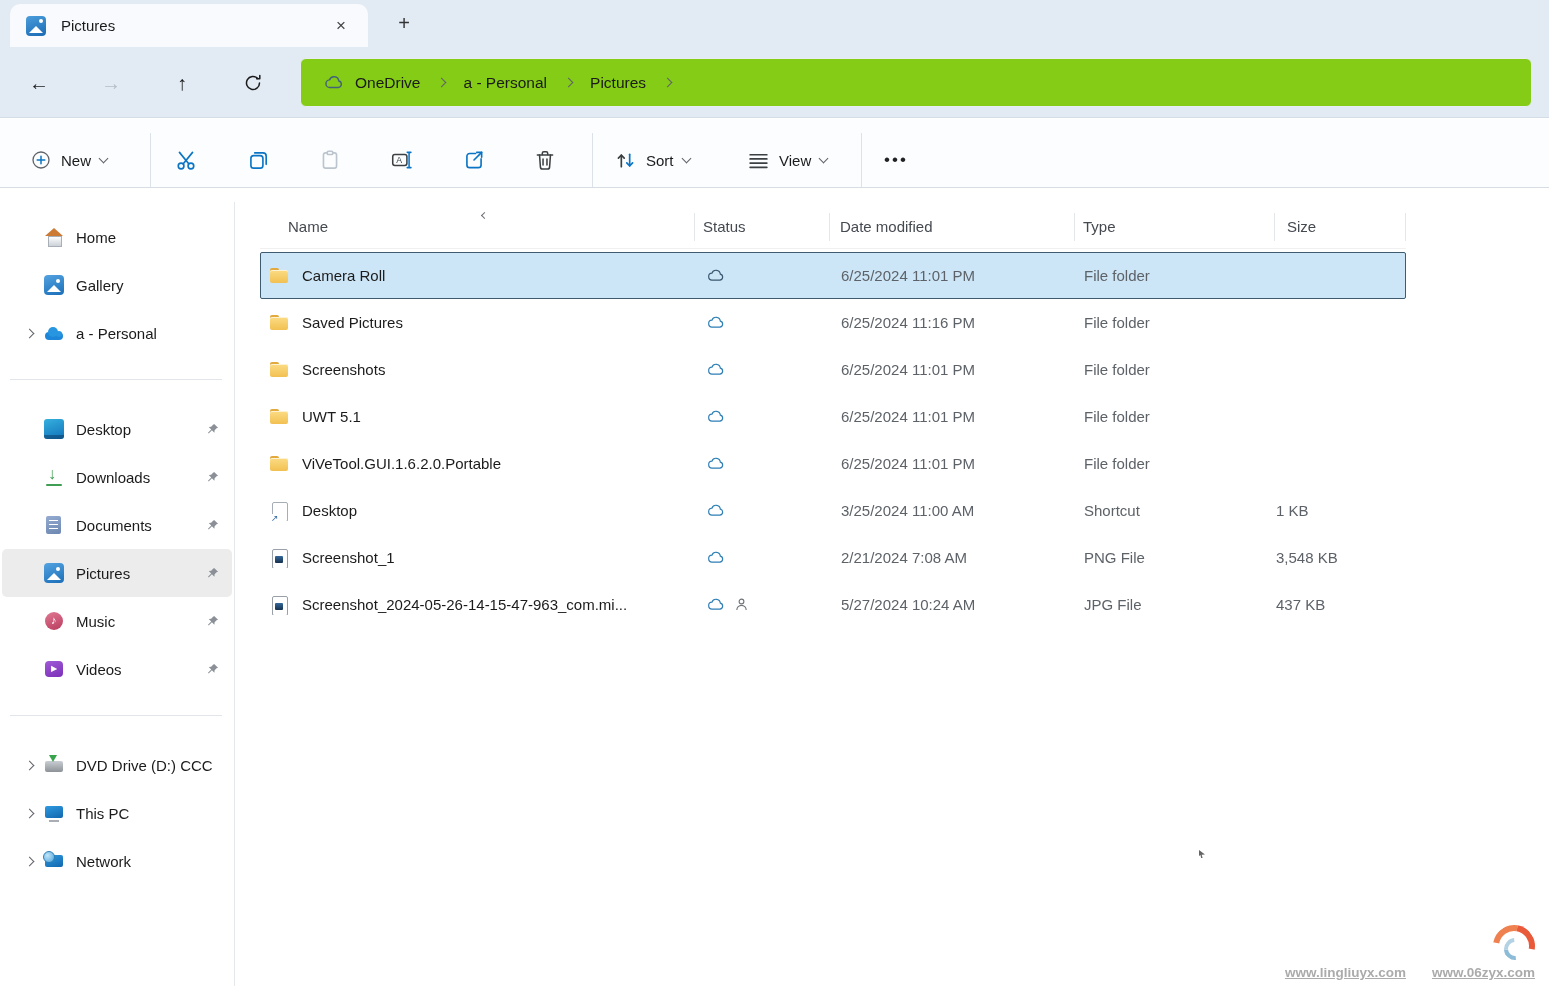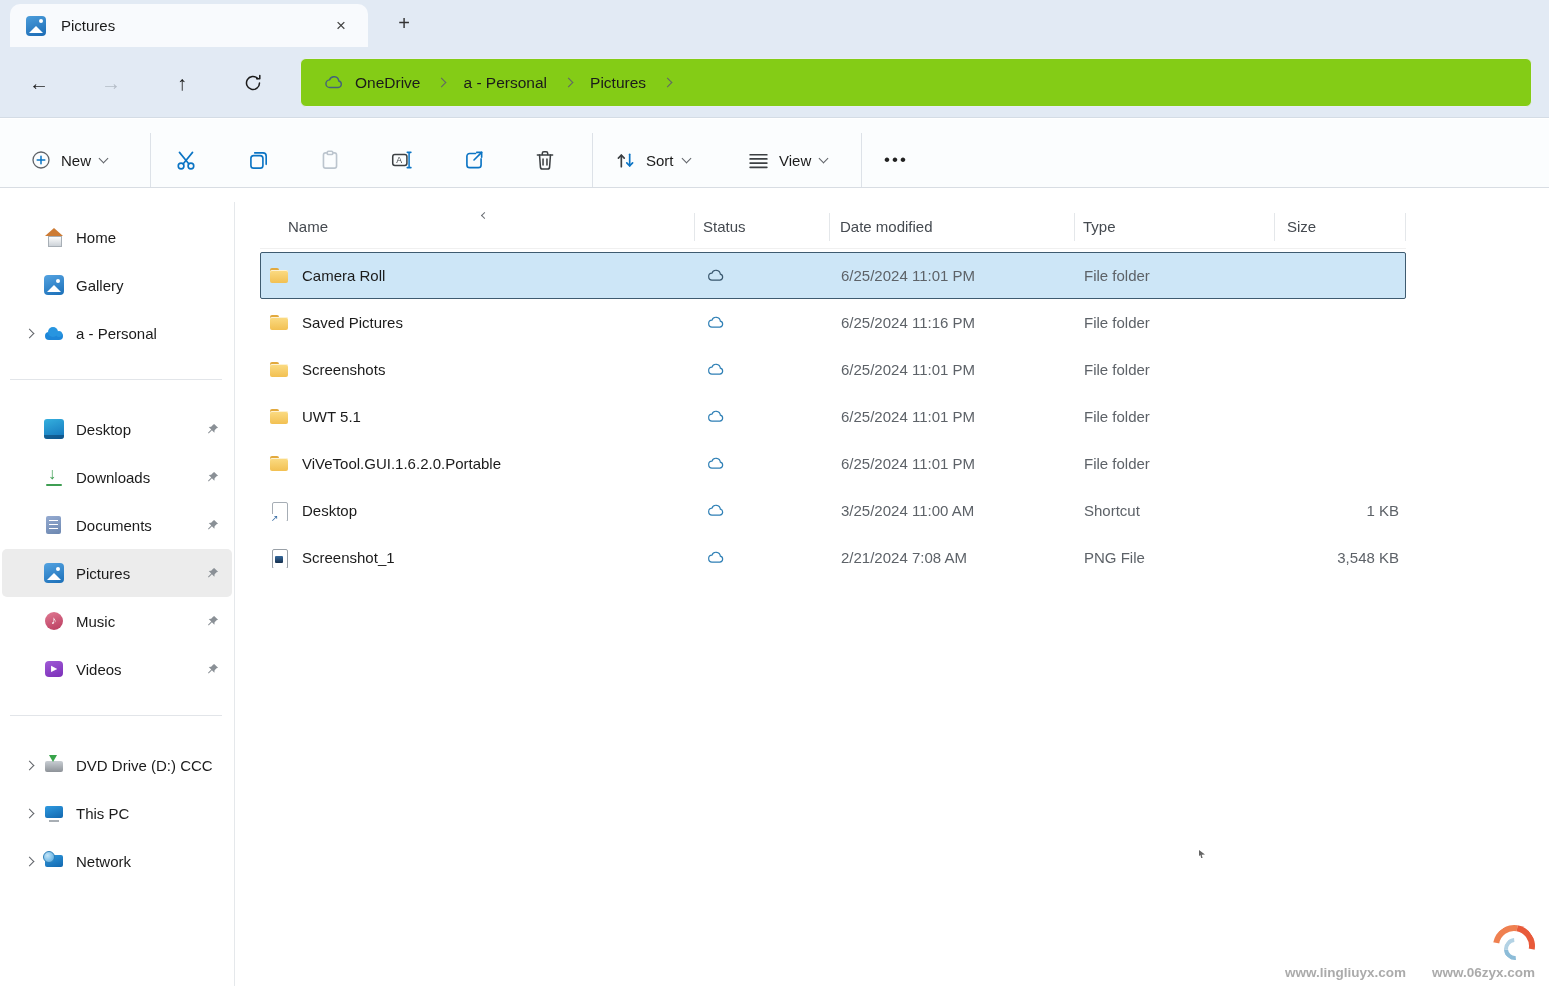--- a/index.html
+++ b/index.html
@@ -128,21 +128,21 @@
   .rows { position:absolute; left:24px; top:50px; width:1146px; }
   .file-row { display:grid; grid-template-columns:435px 135px 245px 200px 131px; height:47px;
     align-items:center; font-size:15px; border:1.5px solid transparent; border-radius:2px; }
   .file-row.selected { background:#cde6f7; border-color:#3e5b70; }
   .cell-name { display:flex; align-items:center; gap:13px; padding-left:8px; color:#1b1b1b;
     white-space:nowrap; overflow:hidden; }
   .cell-status { padding-left:10px; display:flex; align-items:center; gap:7px; }
   .cell-date,.cell-type { color:#5d6268; }
   .cell-date { padding-left:10px; }
   .cell-type { padding-left:8px; }
-  .cell-size { color:#5d6268; text-align:right; padding-right:8px; }
+  .cell-size { color:#5d6268; padding-right:8px; }
   .cell-status svg.person { display:none; }
   .cell-status.cloud-person svg.person { display:inline-block; }
   .file-row.selected svg.cloud path { stroke:#39576e; }
 
   
   .fi { width:20px; height:20px; position:relative; flex:none; }
   .fi::before,.fi::after { content:""; position:absolute; }
   .fi.folder::before { left:1px; top:2px; width:9px; height:6px; background:#e2a93d;
     border-radius:2px 2px 0 0; }
   .fi.folder::after { left:1px; top:4px; width:18px; height:13px; border-radius:2px;
@@ -164,21 +164,21 @@
     align-items:flex-end; }
   .wm-top { display:flex; align-items:center; gap:10px; }
   .wm-logo { width:44px; height:40px; position:relative; }
   .wm-logo::before { content:""; position:absolute; left:2px; top:2px; width:30px; height:30px;
     border-radius:50%; border:6px solid transparent; border-top-color:#ef8050;
     border-right-color:#e85a3a; transform:rotate(-35deg); }
   .wm-logo::after { content:""; position:absolute; left:13px; top:15px; width:14px; height:14px;
     border-radius:50%; border:4px solid transparent; border-bottom-color:#8cbcd8;
     border-left-color:#b3d2e4; transform:rotate(40deg); }
   .wm-brand { font-size:27px; font-weight:bold; color:#a3a3a3; letter-spacing:7px; }
-  .wm-urls { margin-top:2px; font-size:13.5px; font-weight:bold; color:#ababab; display:flex; gap:26px; }
+  .wm-urls { margin-top:2px; font-size:13.5px; font-weight:bold; color:#ababab; display:flex; gap:26px;text-decoration:underline; }
 </style>
 </head>
 <body>
 
 <div class="window">
 
   <div class="tabbar">
     <div class="tab">
       <span class="tab-icon"></span>
       <span class="tab-title">Pictures</span>
@@ -540,20 +540,38 @@
     <div class="cell-status cloud">
       <svg class="cloud" width="20" height="20" viewBox="0 0 22 22">
               <path d="M7 15.5h8.2a3.3 3.3 0 0 0 .6-6.5 4.8 4.8 0 0 0-9.3-1.1A3.8 3.8 0 0 0 7 15.5z" fill="none" stroke="#2e7fb5" stroke-width="1.3"></path>
             </svg>
 
     </div>
     <div class="cell-date">2/21/2024 7:08 AM</div>
     <div class="cell-type">PNG File</div>
     <div class="cell-size">3,548 KB</div>
   </div>
+        <div class="file-row">
+    <div class="cell-name">
+      <span class="fi image"></span>
+      <span>Screenshot_2024-05-26-14-15-47-963_com.mi...</span>
+    </div>
+    <div class="cell-status cloud-person">
+      <svg class="cloud" width="20" height="20" viewBox="0 0 22 22">
+              <path d="M7 15.5h8.2a3.3 3.3 0 0 0 .6-6.5 4.8 4.8 0 0 0-9.3-1.1A3.8 3.8 0 0 0 7 15.5z" fill="none" stroke="#2e7fb5" stroke-width="1.3"></path>
+            </svg>
+      <svg class="person" width="17" height="17" viewBox="0 0 20 20" fill="none" stroke="#6e7378" stroke-width="1.3">
+              <circle cx="10" cy="6.5" r="2.8"></circle>
+              <path d="M4.5 16.5a5.5 5.5 0 0 1 11 0"></path>
+            </svg>
+    </div>
+    <div class="cell-date">5/27/2024 10:24 AM</div>
+    <div class="cell-type">JPG File</div>
+    <div class="cell-size">437 KB</div>
+  </div>
       </div>
     <div class="cursor-artifact"></div>
   </div>
 
   <div class="watermark">
     <div class="wm-top">
       <span class="wm-logo"></span>
     </div>
     <div class="wm-urls">
       <span>www.lingliuyx.com</span>

